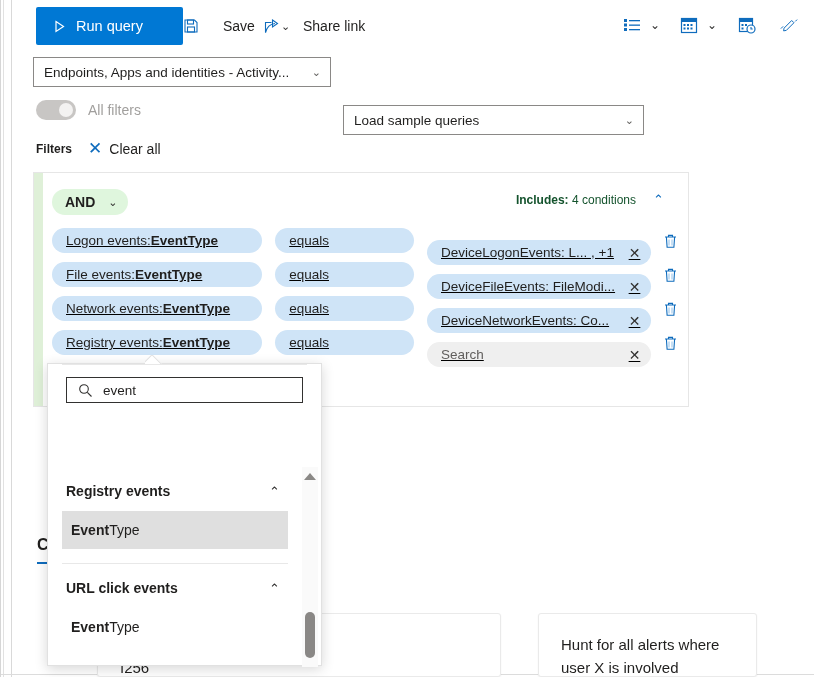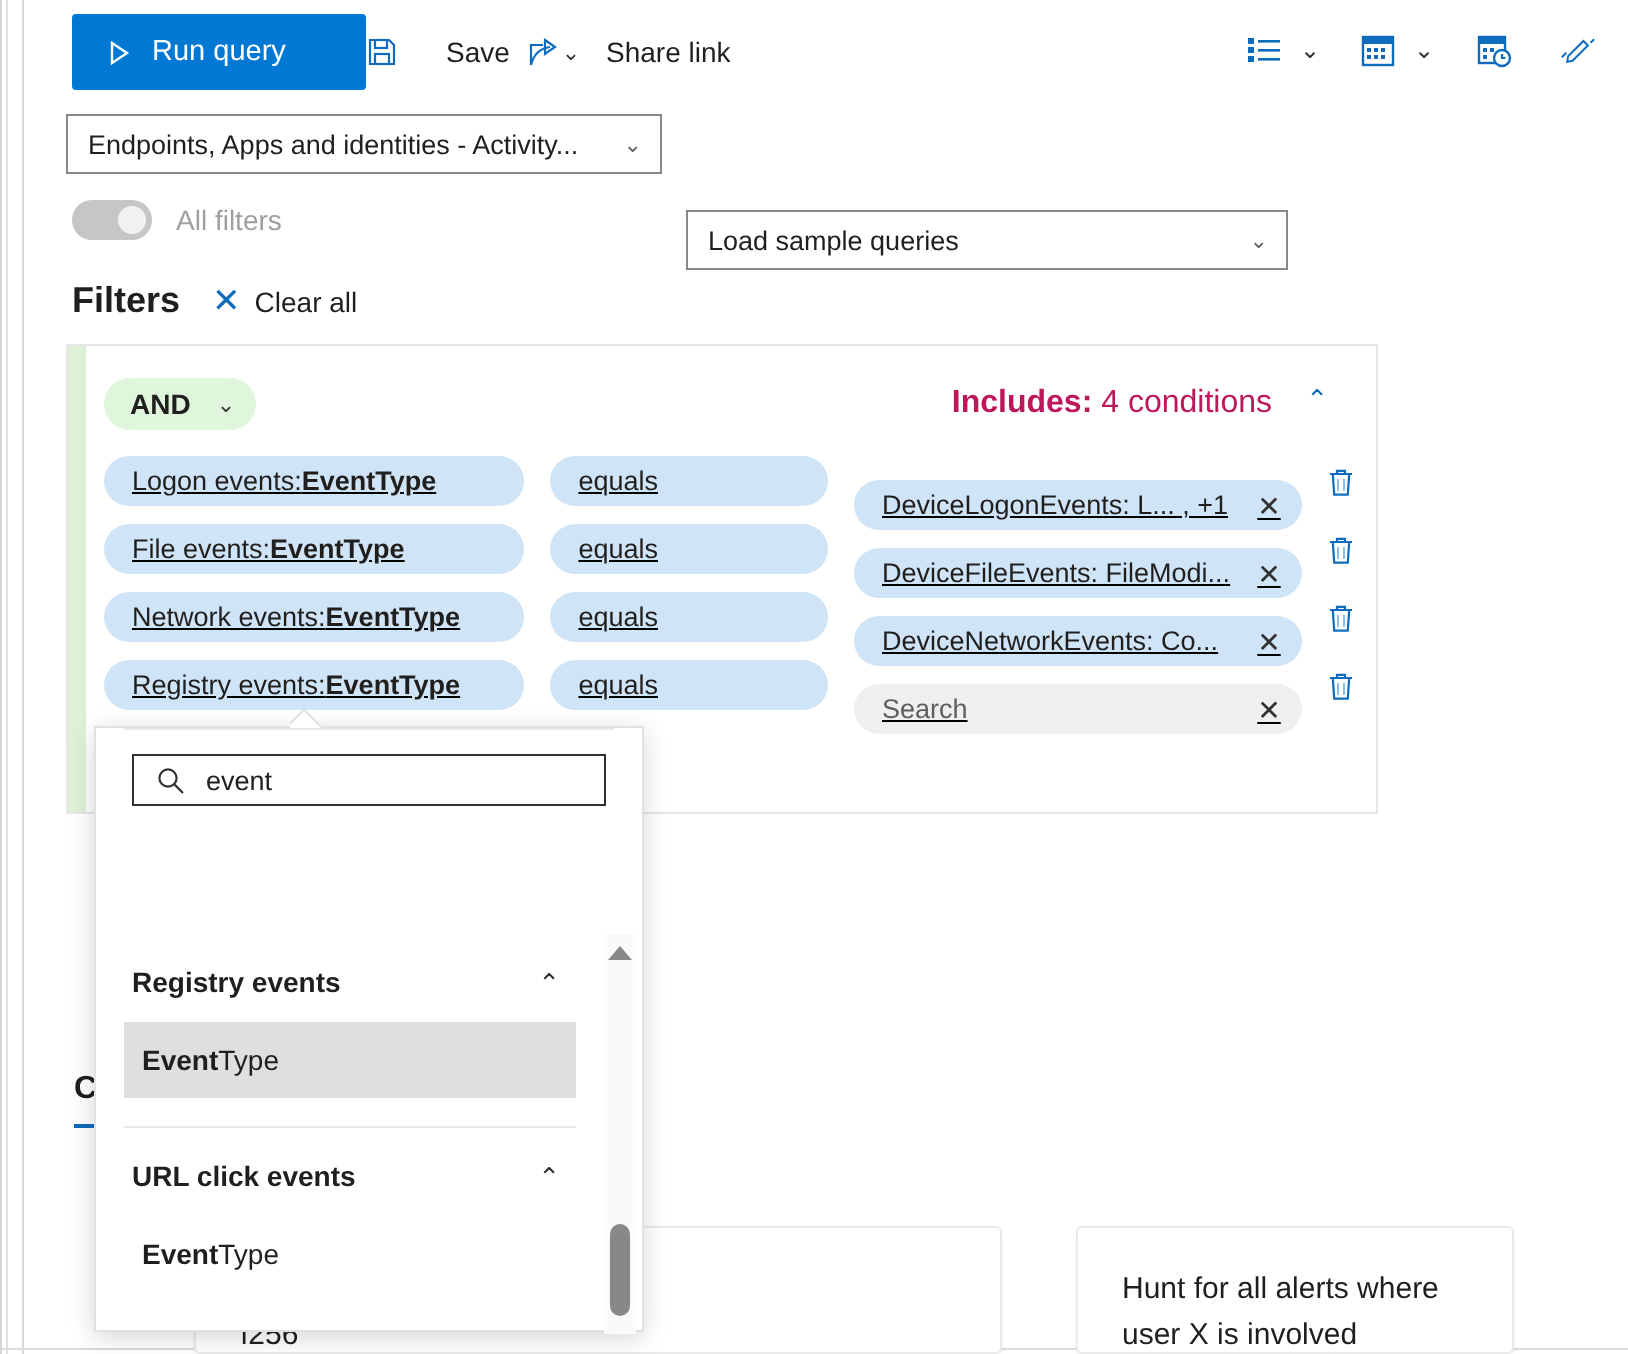--- a/index.html
+++ b/index.html
@@ -57,39 +57,39 @@
   
   .allfilters { position:absolute; left:35px; top:100px; display:flex; align-items:center; gap:12px; }
   .toggle {
     width:40px; height:20px; border-radius:10px; background:#c8c6c4; position:relative; cursor:pointer;
   }
   .toggle .knob { position:absolute; right:3px; top:3px; width:14px; height:14px; border-radius:50%; background:#f3f2f1; }
   .allfilters .lbl { font-size:14px; color:#a19f9d; }
 
   
   .filters-hdr { position:absolute; left:35px; top:140px; display:flex; align-items:center; gap:6px; }
-  .filters-hdr .ttl { font-size:18px; font-weight:bold; color:#201f1e; }
+  .filters-hdr .ttl { font-size:12px; font-weight:bold; color:#201f1e; }
   .clear-all { display:flex; align-items:center; gap:7px; cursor:pointer; margin-left:10px;}
   .clear-all .x { color:#0f6cbd; font-size:17px; font-weight:300; line-height:1; }
   .clear-all .t { font-size:14px; color:#201f1e; }
 
   
   .panel {
     position:absolute; left:32px; top:172px; width:656px; height:235px;
     background:#fff; border:1px solid #e6e6e6; box-sizing:border-box;
   }
   .panel .stripe { position:absolute; left:0; top:0; width:9px; height:100%; background:#dff0d8; }
   .and-pill {
     position:absolute; left:18px; top:16px; height:26px; padding:0 10px 0 13px;
     background:#dff6dd; border-radius:13px;
     display:flex; align-items:center; gap:13px; cursor:pointer;
   }
   .and-pill .t { font-size:14px; font-weight:bold; color:#201f1e; }
   .and-pill .chev { font-size:11px; color:#323130; }
-  .includes { position:absolute; right:52px; top:20px; font-size:16px; color:#be185d; }
+  .includes { position:absolute; right:52px; top:20px; font-size:12px; color:#14532d; }
   .includes b { font-weight:bold; }
   .collapse-chev { position:absolute; right:24px; top:19px; color:#0f6cbd; font-size:13px; cursor:pointer; }
 
   .rows { position:absolute; left:18px; top:55px; right:10px;text-decoration:underline; }
   .frow { display:flex; align-items:center; height:25px; margin-bottom:9px; }
   .chip {
     background:#cfe4f7; border-radius:13px; height:25px;
     display:flex; align-items:center; padding:0 14px; box-sizing:border-box;
     font-size:13.5px; color:#201f1e; cursor:pointer; overflow:hidden; white-space:nowrap;
   }

